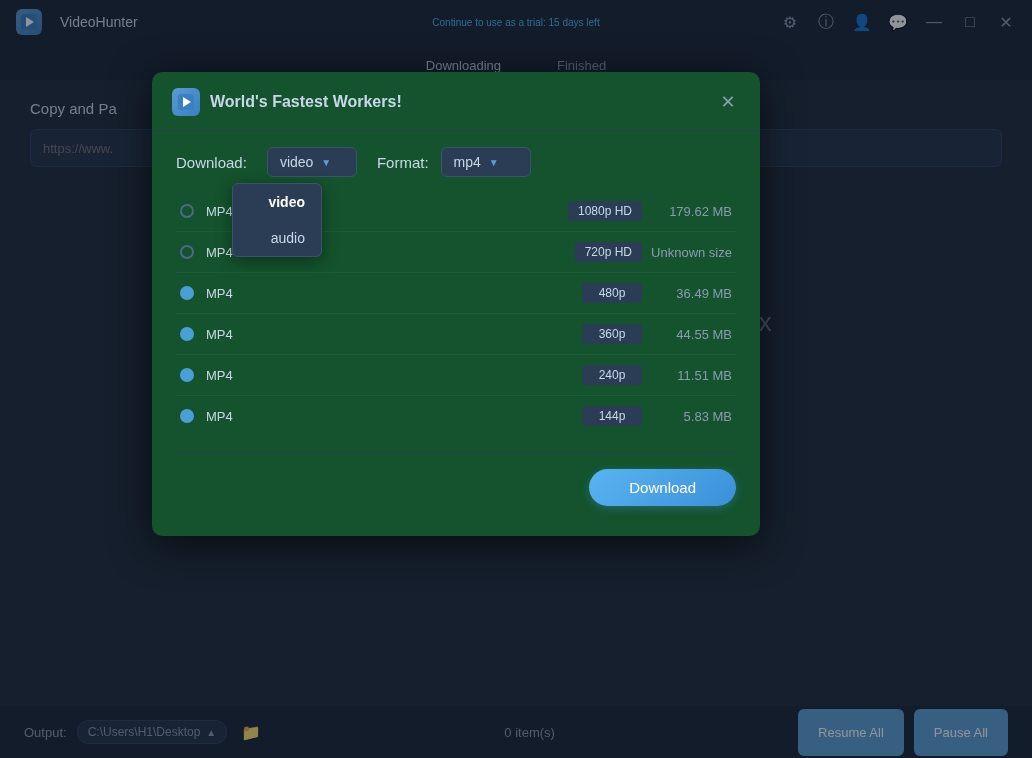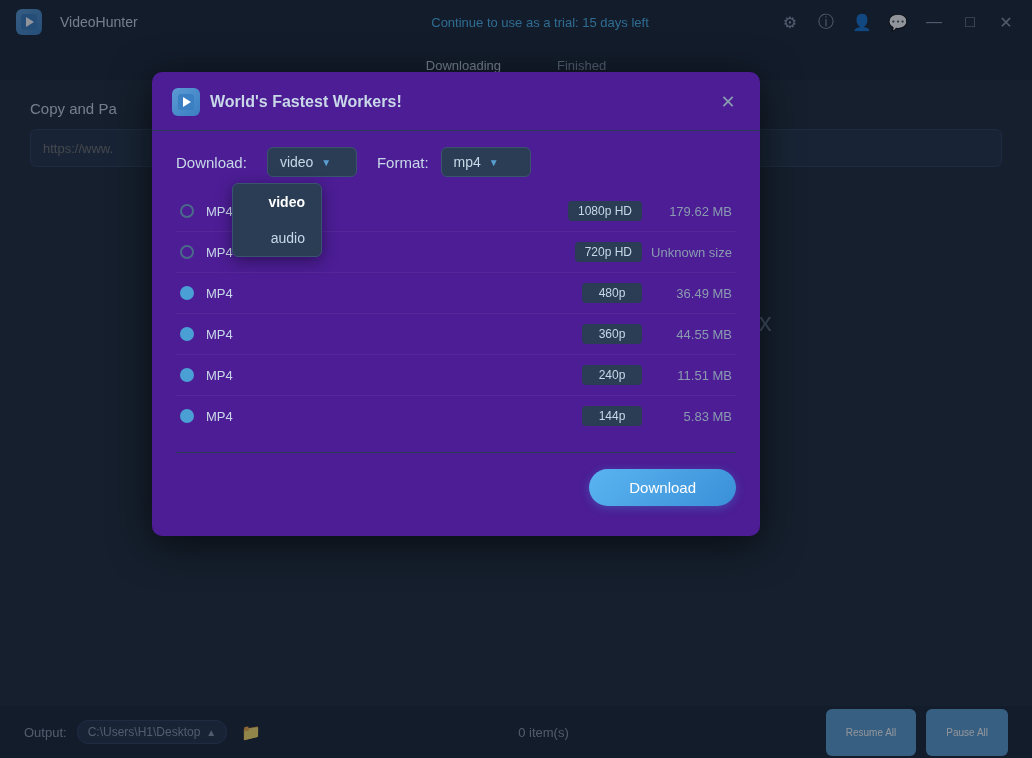--- a/index.html
+++ b/index.html
@@ -37,25 +37,24 @@
       color: white;
       font-size: 14px;
     }
     .app-title {
       color: #c8d8e8;
       font-size: 14px;
       font-weight: 500;
     }
     .trial-notice {
       color: #4db6f0;
-      font-size: 13px;
+      font-size: 10px;
       position: absolute;
       left: 50%;
       transform: translateX(-50%);
-      margin-left: 24px;
     }
     .title-bar-right {
       display: flex;
       align-items: center;
       gap: 16px;
     }
     .title-btn {
       color: #8a9bb0;
       font-size: 16px;
       cursor: pointer;
@@ -169,39 +168,39 @@
       color: #8a9bb0;
       font-size: 13px;
     }
     .bottom-btn {
       background: #5a9fd4;
       color: white;
       border: none;
       border-radius: 6px;
       padding: 0 20px;
       height: 47px;
-      font-size: 10px;
+      font-size: 13px;
       cursor: pointer;
     }
 
     
     .overlay {
       position: absolute;
       top: 0; left: 0; right: 0; bottom: 0;
       background: rgba(10, 18, 30, 0.45);
       z-index: 10;
     }
 
     
     .modal {
       position: absolute;
       top: 72px;
       left: 152px;
       width: 608px;
-      background: #4c1d95;
+      background: #14532d;
       border-radius: 10px;
       box-shadow: 0 8px 40px rgba(0,0,0,0.6);
       z-index: 20;
       padding-bottom: 30px;
     }
     .modal-header {
       display: flex;
       align-items: center;
       padding: 16px 20px 14px;
       border-bottom: 1px solid #2a3d54;

